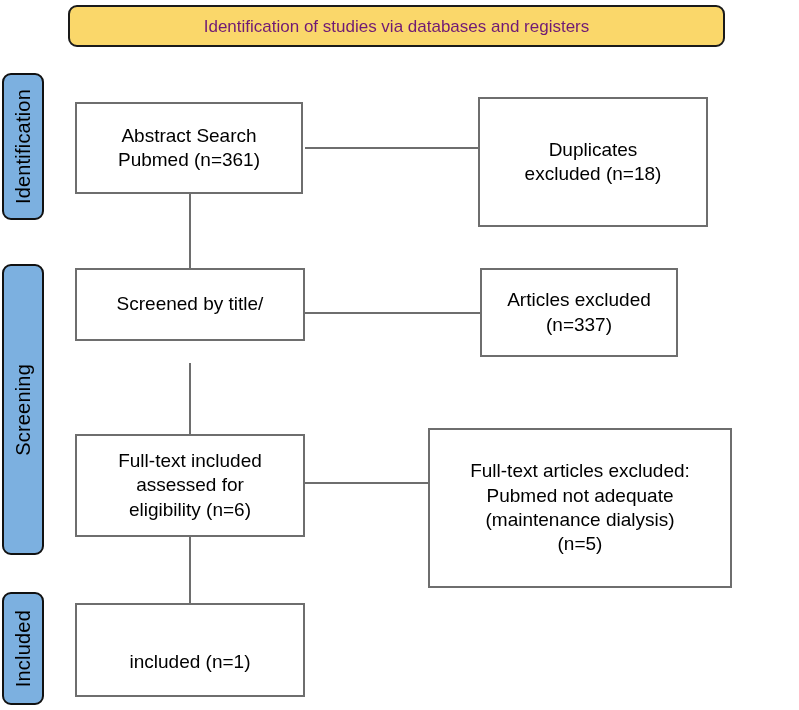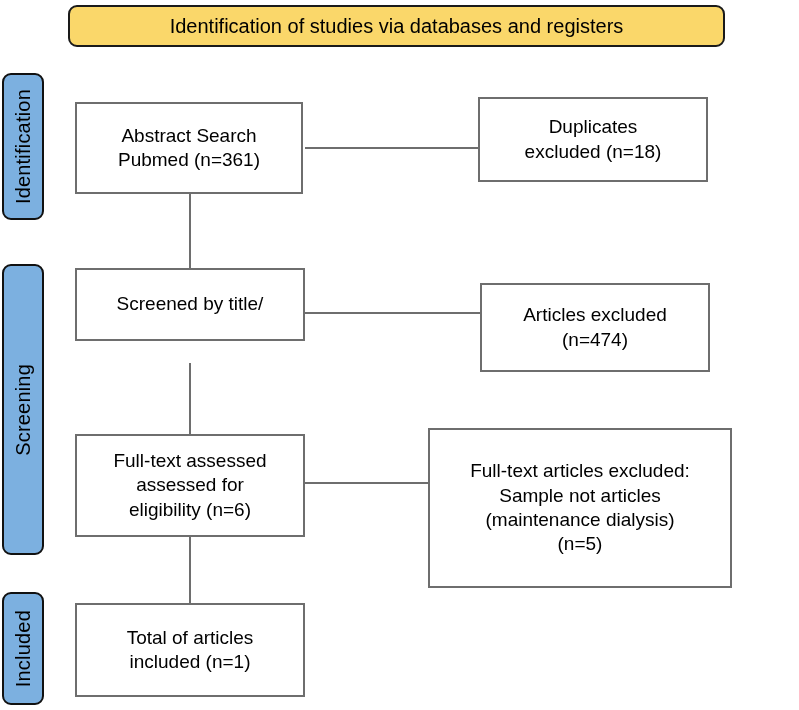--- a/index.html
+++ b/index.html
@@ -30,22 +30,22 @@
     height: 42px;
     background: #fad76a;
     border: 2px solid #1a1a1a;
     border-radius: 9px;
     box-sizing: border-box;
     display: flex;
     align-items: center;
     justify-content: center;
   }
   .title-banner .title-text {
-    font-size: 20px;
-    color: #000000;
+    font-size: 17px;
+    color: #701a75;
     line-height: 1;
     white-space: nowrap;
   }
 
   
   .stage-bar {
     position: absolute;
     left: 2px;
     width: 42px;
     background: #7cb0e0;
@@ -81,23 +81,23 @@
     text-align: center;
   }
   .flow-box .box-text {
     font-size: 19px;
     line-height: 1.28;
     color: #000000;
     padding: 0 6px;
   }
 
   #box-abstract-search   { left: 75px;  top: 102px; width: 228px; height: 92px; }
-  #box-duplicates        { left: 478px; top: 97px;  width: 230px; height: 85px; }
+  #box-duplicates        { left: 478px; top: 97px;  width: 230px; height: 130px; }
   #box-screened          { left: 75px;  top: 268px; width: 230px; height: 73px; }
-  #box-articles-excluded { left: 480px; top: 268px; width: 230px; height: 89px; margin-top: 15px; }
+  #box-articles-excluded { left: 480px; top: 268px; width: 198px; height: 89px; }
   #box-fulltext-assessed { left: 75px;  top: 434px; width: 230px; height: 103px; }
   #box-fulltext-excluded { left: 428px; top: 428px; width: 304px; height: 160px; }
   #box-total-included    { left: 75px;  top: 603px; width: 230px; height: 94px; }
 
   
   .connector {
     position: absolute;
     background: #6e6e6e;
   }
   .connector.h { height: 2px; }
@@ -153,41 +153,41 @@
 
   <div class="flow-box" id="box-screened">
     <div class="box-text">
       <span>Screened by title/</span><br>
     </div>
   </div>
 
   <div class="flow-box" id="box-articles-excluded">
     <div class="box-text">
       <span>Articles excluded</span><br>
-      <span>(n=474)</span>
+      <span>(n=337)</span>
     </div>
   </div>
 
   <div class="flow-box" id="box-fulltext-assessed">
     <div class="box-text">
-      <span>Full-text assessed</span><br>
+      <span>Full-text included</span><br>
       <span>assessed for</span><br>
       <span>eligibility (n=6)</span>
     </div>
   </div>
 
   <div class="flow-box" id="box-fulltext-excluded">
     <div class="box-text">
       <span>Full-text articles excluded:</span><br>
-      <span>Sample not articles</span><br>
+      <span>Pubmed not adequate</span><br>
       <span>(maintenance dialysis)</span><br>
       <span>(n=5)</span>
     </div>
   </div>
 
   <div class="flow-box" id="box-total-included">
     <div class="box-text">
-      <span>Total of articles</span><br>
+      <br>
       <span>included (n=1)</span>
     </div>
   </div>
 
 </div>
 
 </body></html>

